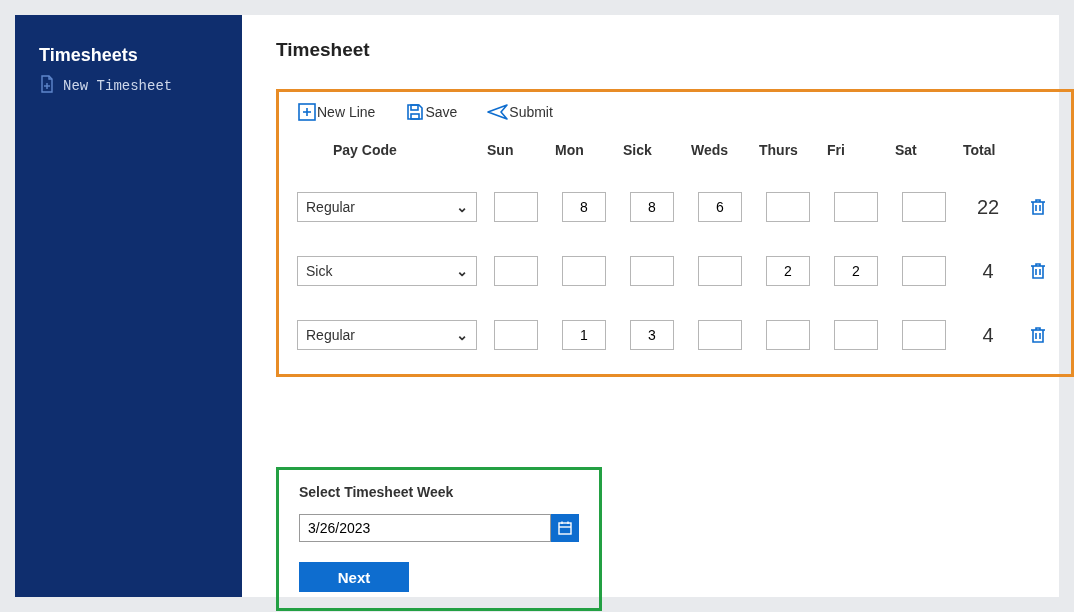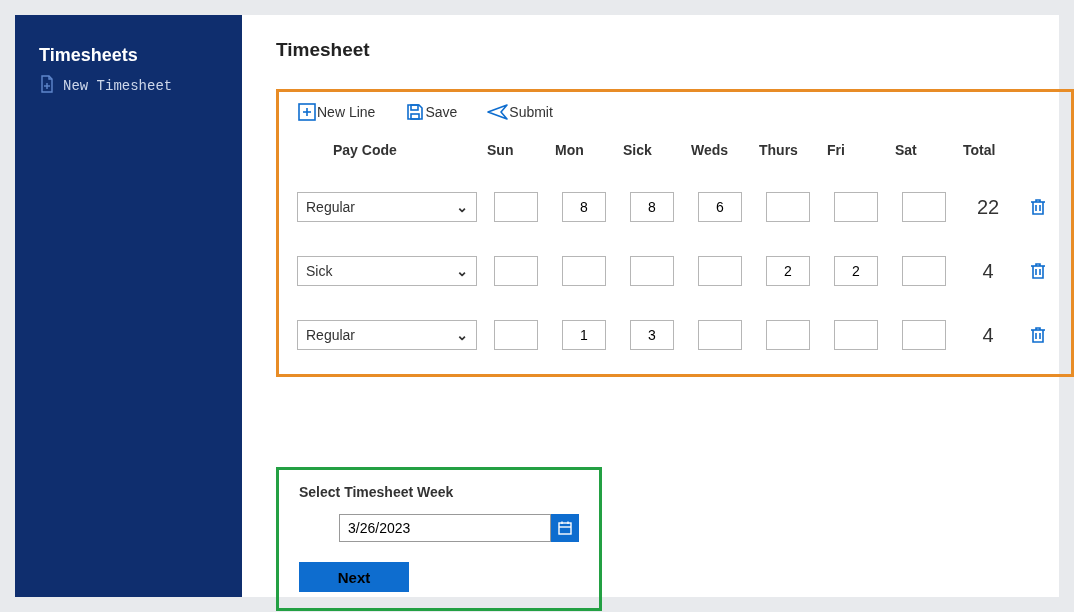--- a/index.html
+++ b/index.html
@@ -128,35 +128,34 @@
     display: flex;
     margin-bottom: 20px;
   }
   .date-input {
     border: 1px solid #999;
     height: 28px;
     flex: 1;
     padding: 0 8px;
     font-size: 14px;
     background:#fff;
-    margin-left:40px;
   }
   .date-btn {
     width: 28px;
     height: 28px;
     background: #0e6dcf;
     border: 1px solid #0e6dcf;
     display: inline-flex;
     align-items: center;
     justify-content: center;
     cursor: pointer;
   }
   .next-btn {
     background: #0e6dcf;
-    color: #000000;
+    color: #ffffff;
     border: none;
     height: 30px;
     width: 110px;
     font-size: 15px;
     font-weight: 700;
     cursor: pointer;
   }
 </style>
 </head>
 <body>

